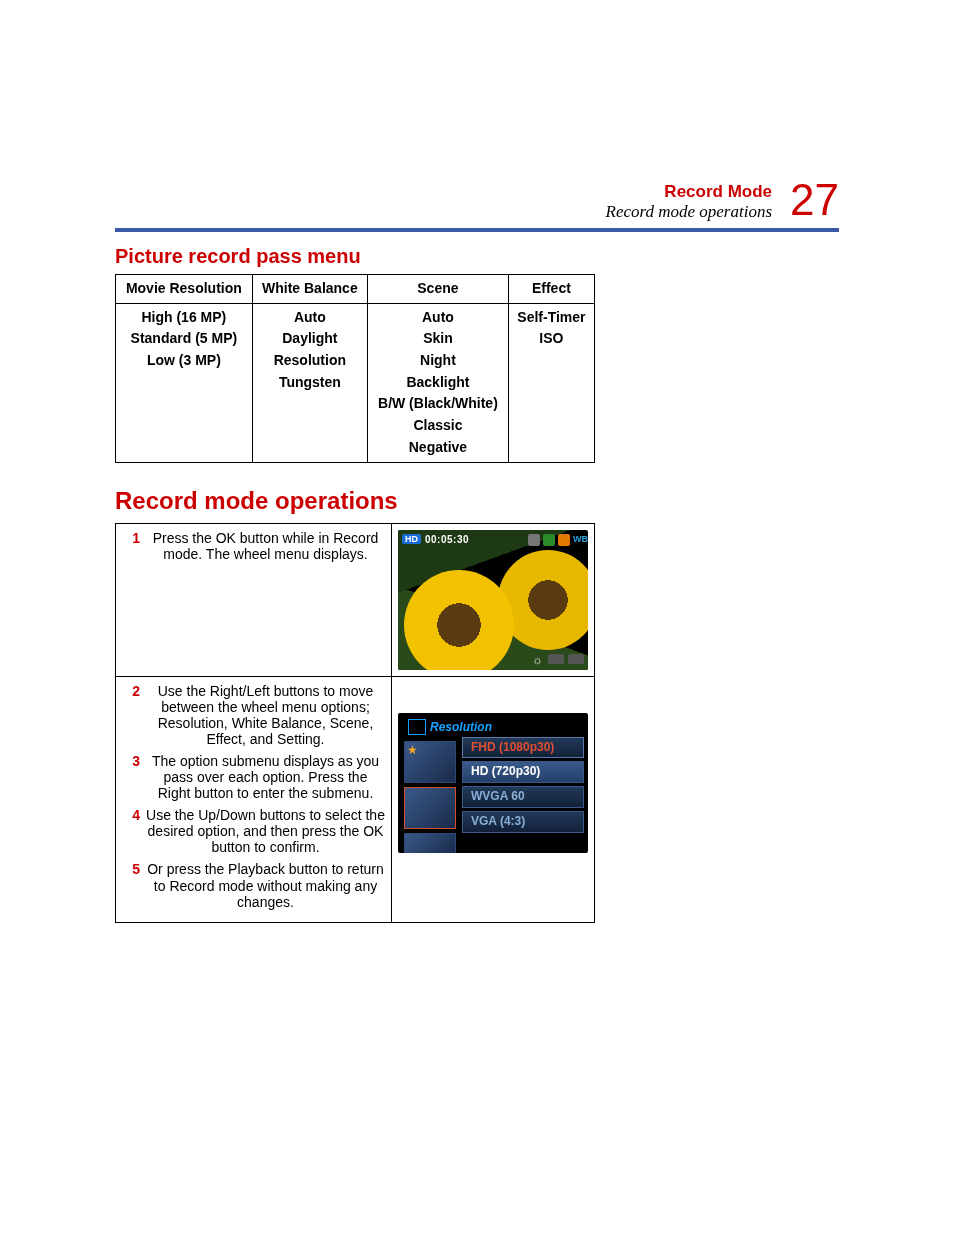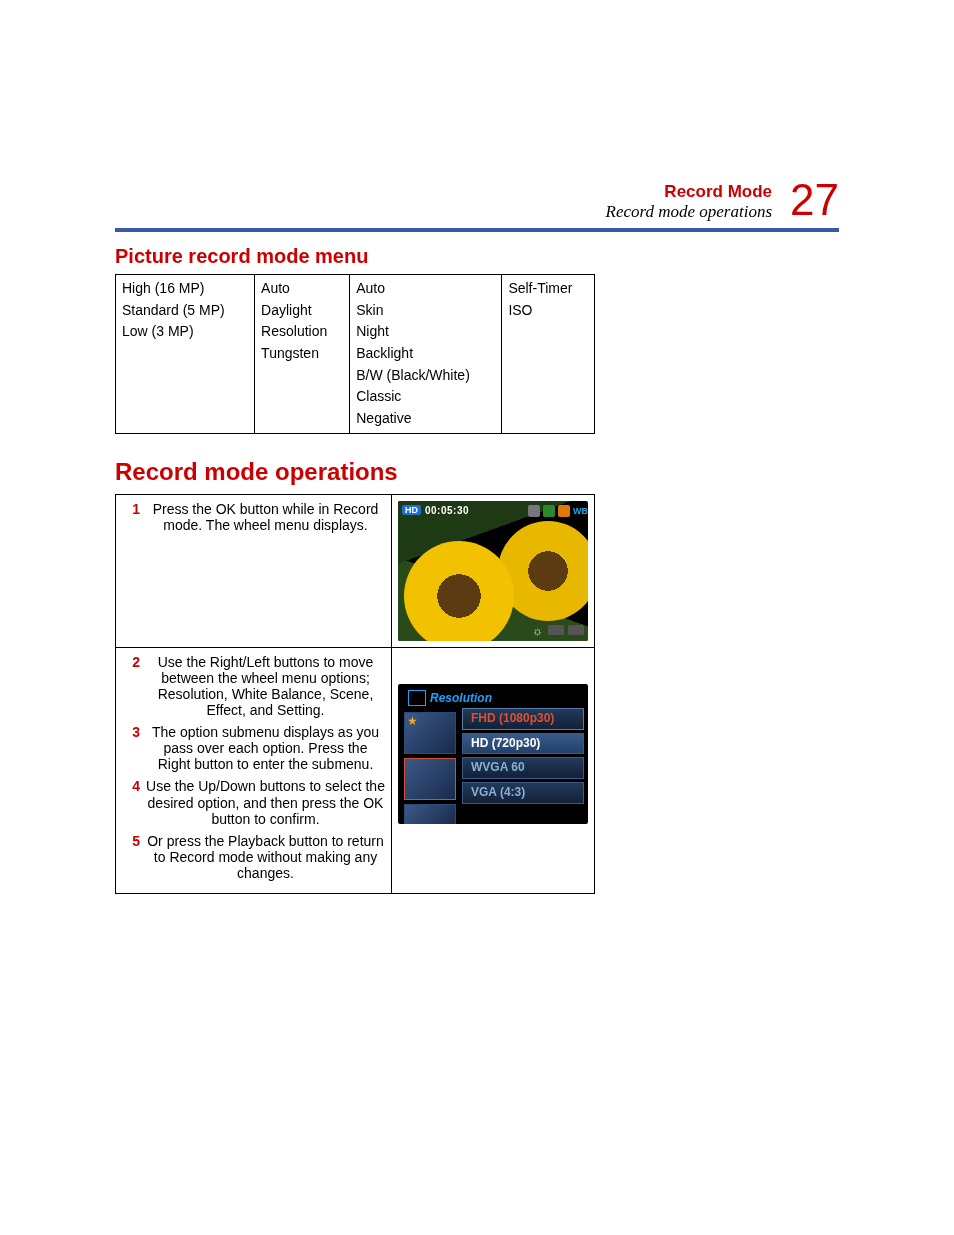--- a/index.html
+++ b/index.html
@@ -8,21 +8,21 @@
   .header-row{display:flex;justify-content:flex-end;align-items:flex-end;gap:18px;}
   .header-text{text-align:right;line-height:1.1;}
   .chapter{color:#cc0000;font-weight:bold;font-size:17px;font-family:Arial,Helvetica,sans-serif;}
   .section-title-italic{font-style:italic;font-size:17px;font-family:Georgia,'Times New Roman',serif;margin-top:2px;}
   .page-num{color:#cc0000;font-size:44px;font-weight:400;font-family:Arial,Helvetica,sans-serif;line-height:1;}
   .rule{height:4px;background:#3a5aa8;margin-top:6px;}
   .content{margin-top:65px;}
   h3.red{color:#cc0000;font-size:20px;font-weight:bold;margin:10px 0 6px 0;font-family:Arial,Helvetica,sans-serif;}
   h2.red{color:#cc0000;font-size:24px;font-weight:bold;margin:24px 0 8px 0;font-family:Arial,Helvetica,sans-serif;}
   table.menu{border-collapse:collapse;width:480px;margin-left:0;border:1px solid #000;}
-  table.menu th,table.menu td{border:1px solid #000;padding:3px 6px;font-size:14px;text-align:left;vertical-align:top;line-height:1.55;}
+  table.menu th,table.menu td{border:1px solid #000;padding:3px 6px;font-size:14px;text-align:center;vertical-align:top;line-height:1.55;font-weight:bold;}
   table.menu th{font-weight:bold;text-align:center;font-family:'Arial Narrow',Arial,sans-serif;}
   table.menu td{font-family:'Arial Narrow',Arial,sans-serif;}
   table.ops{border-collapse:collapse;width:480px;border:1px solid #000;}
   table.ops th{border:1px solid #000;padding:3px 6px;font-size:14px;font-weight:bold;text-align:center;font-family:'Arial Narrow',Arial,sans-serif;}
   table.ops td{border:1px solid #000;padding:6px 6px;font-size:14px;vertical-align:top;font-family:'Arial Narrow',Arial,sans-serif;line-height:1.15;}
   .step{display:flex;margin-bottom:6px;}
   .step-num{color:#cc0000;font-weight:bold;width:18px;flex:0 0 18px;text-align:right;padding-right:6px;}
   .step-text{flex:1;text-align:center;}
   
   .screen1{width:190px;height:140px;background:#000;position:relative;overflow:hidden;border-radius:2px;}
@@ -63,24 +63,30 @@
       <div class="header-text">
         <div class="chapter">Record Mode</div>
         <div class="section-title-italic">Record mode operations</div>
       </div>
       <div class="page-num">27</div>
     </div>
     <div class="rule"></div>
   </div>
 
   <div class="content">
-    <h3 class="red">Picture record mode menu</h3>
+    <h3 class="red">Picture record pass menu</h3>
 
     <table class="menu">
       <tbody>
+          <tr>
+        <th>Movie Resolution</th>
+        <th>White Balance</th>
+        <th>Scene</th>
+        <th>Effect</th>
+      </tr>
       <tr>
         <td>
           <div>High (16 MP)</div>
           <div>Standard (5 MP)</div>
           <div>Low (3 MP)</div>
         </td>
         <td>
           <div>Auto</div>
           <div>Daylight</div>
           <div>Resolution</div>

